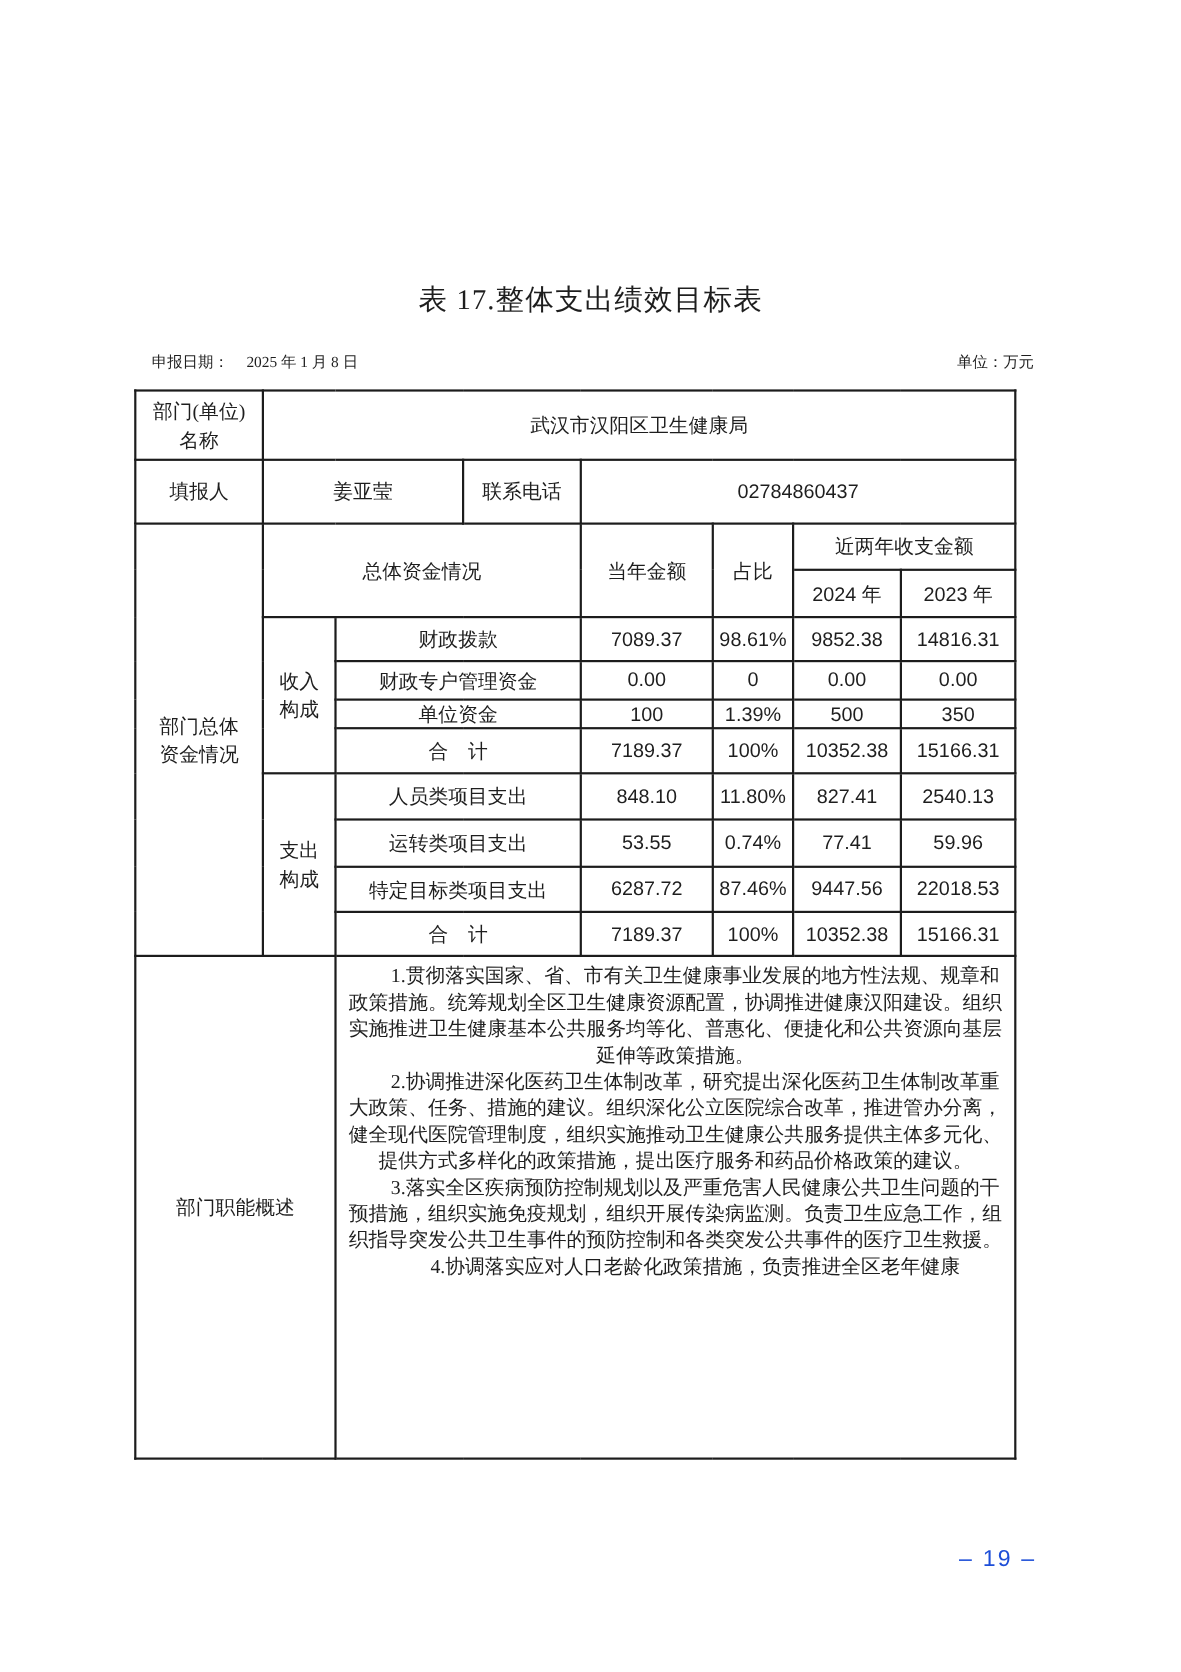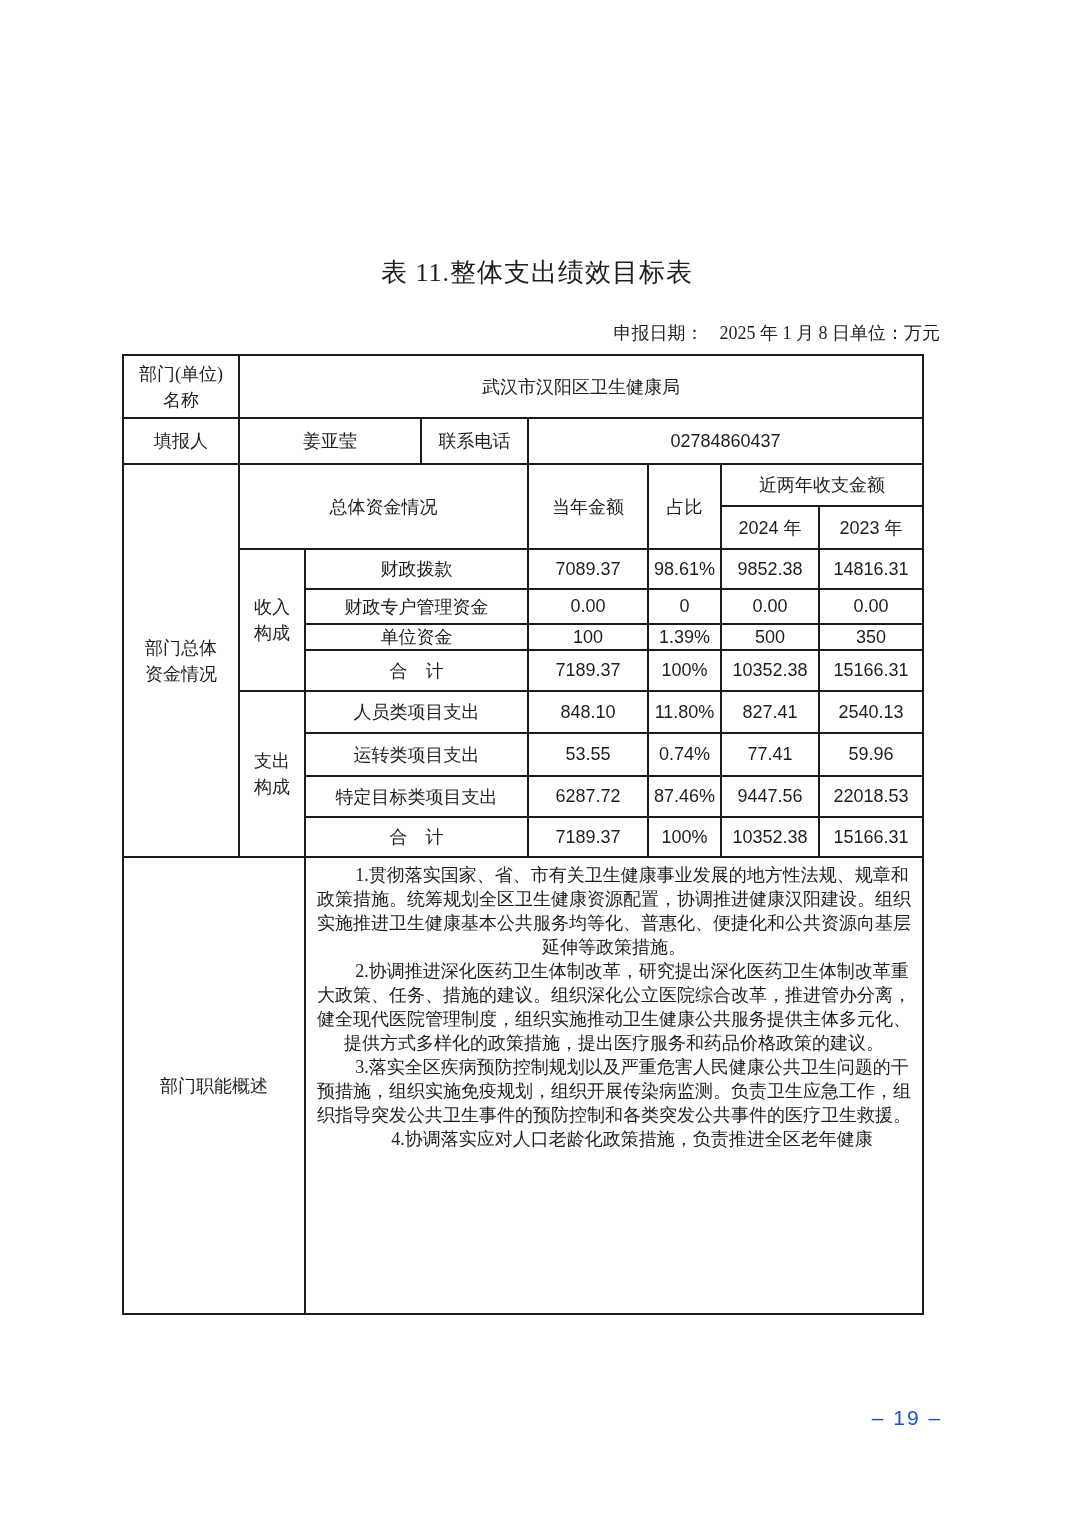--- a/index.html
+++ b/index.html
@@ -11,21 +11,21 @@
   }
   .page { position: relative; width: 1074px; height: 1520px; overflow: hidden; background: #fff; }
 
   .doc-title {
     position: absolute; top: 255px; left: 0; width: 100%;
     text-align: center; font-size: 26px; letter-spacing: 1px;
   }
 
   .meta {
     position: absolute; top: 321px; left: 138px; width: 802px;
-    display: flex; justify-content: flex-end; font-size: 18px;
+    display: flex; justify-content: space-between; font-size: 14px;
   }
   .meta .declare-value { margin-left: 16px; }
 
   table.main {
     position: absolute; left: 122px; top: 354px; width: 802px;
     border-collapse: collapse; table-layout: fixed;
   }
   table.main td {
     border: 2px solid #1c1c1c;
     text-align: center; vertical-align: middle;
@@ -50,21 +50,21 @@
     text-align: center;
     font-family: "Liberation Sans", sans-serif;
     font-size: 21px; color: #1d4ed8; letter-spacing: 2px;
   }
 </style>
 </head>
 <body>
 
 <div class="page">
 
-  <div class="doc-title">表 11.整体支出绩效目标表</div>
+  <div class="doc-title">表 17.整体支出绩效目标表</div>
 
   <div class="meta">
     <span>
       <span>申报日期：</span><span class="declare-value">2025 年 1 月 8 日</span>
     </span>
     <span>单位：万元</span>
   </div>
 
   <table class="main">
     <colgroup>
@@ -80,21 +80,21 @@
 
     <tbody>
         <tr style="height:63px">
       <td class="two-line">
         <span>部门(单位)</span><br>
         <span>名称</span>
       </td>
       <td colspan="7" class="dept-name">武汉市汉阳区卫生健康局</td>
     </tr>
 
-    <tr style="height:46px">
+    <tr style="height:58px">
       <td>填报人</td>
       <td colspan="2">姜亚莹</td>
       <td>联系电话</td>
       <td colspan="4" class="num">02784860437</td>
     </tr>
 
     <tr style="height:42px">
       <td rowspan="10" class="two-line">
         <span>部门总体</span><br>
         <span>资金情况</span>

